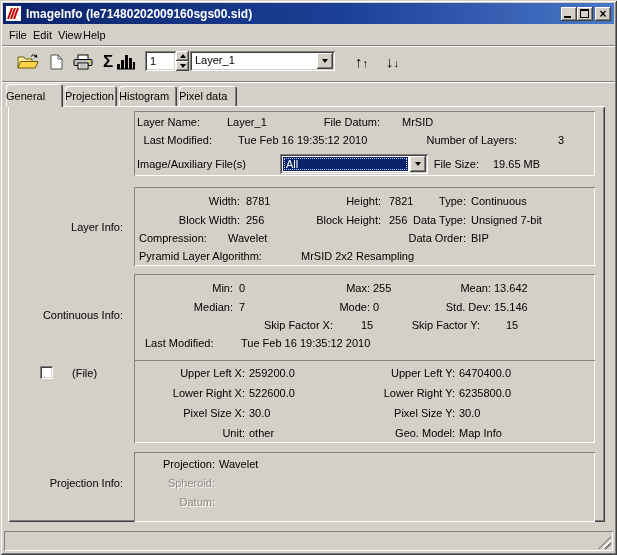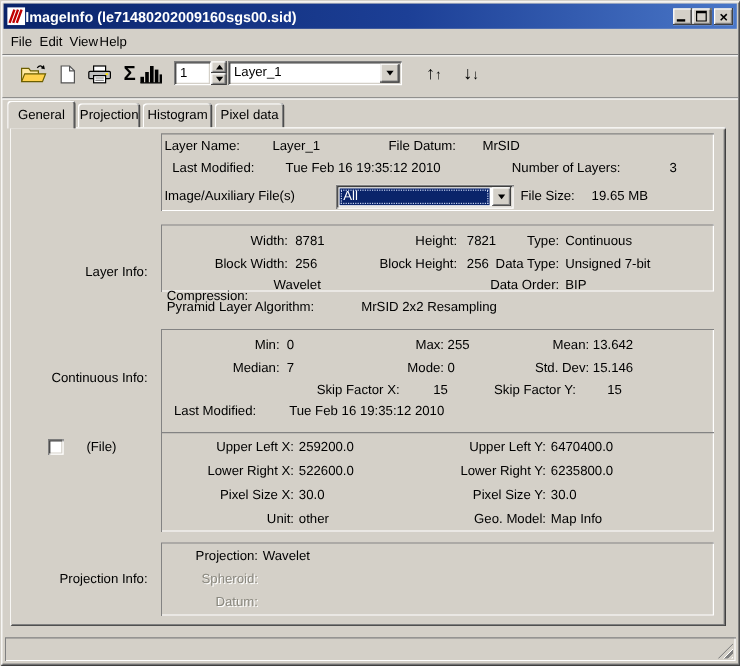--- a/index.html
+++ b/index.html
@@ -8,21 +8,21 @@
 
   .window{position:relative;width:617px;height:555px;background:#d4d0c8;
     box-shadow:inset 1px 1px 0 #d4d0c8,inset -1px -1px 0 #404040,
                inset 2px 2px 0 #fff,inset -2px -2px 0 #808080;}
 
   
   .titlebar{position:absolute;left:3px;top:3px;width:611px;height:21px;
     background:linear-gradient(90deg,#0a246a 0%,#1c3f96 55%,#4a77c8 100%);
     display:flex;align-items:center;}
   .apic{width:15px;height:15px;margin-left:3px;flex:none;display:block}
-  .ttext{color:#fff;font-weight:bold;margin-left:0;white-space:nowrap;font-size:12px}
+  .ttext{color:#fff;font-weight:bold;margin-left:5px;white-space:nowrap;font-size:12px}
   .tbns{margin-left:auto;margin-right:3px;display:flex}
   .wbtn{width:16px;height:14px;background:#d4d0c8;position:relative;
     box-shadow:inset -1px -1px 0 #404040,inset 1px 1px 0 #fff,
                inset -2px -2px 0 #808080,inset 2px 2px 0 #d4d0c8;}
   .wbtn.close{margin-left:2px}
   .g-min{position:absolute;left:3px;bottom:3px;width:7px;height:2px;background:#000}
   .g-max{position:absolute;left:3px;top:2px;width:9px;height:9px;border:1px solid #000;border-top-width:2px}
   .g-x{position:absolute;inset:0;display:flex;align-items:center;justify-content:center;font-weight:bold;font-size:12px;line-height:1}
 
   
@@ -43,21 +43,21 @@
   .tri-d{width:0;height:0;border-left:3px solid transparent;border-right:3px solid transparent;border-top:4px solid #000}
   .combo{position:absolute;background:#fff;
     box-shadow:inset 1px 1px 0 #808080,inset -1px -1px 0 #fff,inset 2px 2px 0 #404040,inset -2px -2px 0 #d4d0c8}
   .ctext{position:absolute;left:5px;top:3px;white-space:nowrap}
   .cbtn{position:absolute;right:2px;top:2px;bottom:2px;width:16px;display:flex;align-items:center;justify-content:center}
   .arrico{position:absolute;top:51px;height:20px;font-weight:bold;white-space:nowrap}
   .abig{font-size:15px;line-height:19px}
   .asmall{font-size:11px;line-height:24px}
 
   
-  .tab{position:absolute;background:#d4d0c8;display:flex;align-items:center;justify-content:center;
+  .tab{position:absolute;background:#d4d0c8;display:flex;align-items:center;justify-content:flex-start;
     border-radius:3px 3px 0 0;z-index:3;
     box-shadow:inset 1px 1px 0 #fff,inset -1px 0 0 #404040,inset -2px 0 0 #808080}
   .tab.active{z-index:6}
   .panel{position:absolute;left:8px;top:106px;width:597px;height:416px;background:#d4d0c8;z-index:2;
     box-shadow:inset 1px 1px 0 #fff,inset -1px -1px 0 #404040,inset 2px 2px 0 #d4d0c8,inset -2px -2px 0 #808080}
 
   
   .gbox{position:absolute;left:134px;width:461px;background:#d4d0c8;z-index:4;
     box-shadow:inset 1px 1px 0 #838383,inset -1px -1px 0 #fff}
   .slabel{position:absolute;left:5px;width:118px;text-align:right;z-index:4;white-space:nowrap}
@@ -200,34 +200,34 @@
     <div class="combo" style="left:146px;top:43px;width:148px;height:20px">
       <span class="chl">All</span>
       <span class="cbtn raised">
           <span class="tri-d"></span>
         </span>
     </div>
     <span class="l" style="right:116px;top:47px">File Size:</span>
     <span class="v" style="left:359px;top:47px">19.65 MB</span>
   </div>
 
-  <div class="gbox" style="top:187px;height:56px">
+  <div class="gbox" style="top:187px;height:79px">
     <span class="l" style="right:355px;top:8px">Width:</span>
     <span class="v" style="left:112px;top:8px">8781</span>
     <span class="l" style="right:214px;top:8px">Height:</span>
     <span class="v" style="left:255px;top:8px">7821</span>
     <span class="l" style="right:129px;top:8px">Type:</span>
     <span class="v" style="left:337px;top:8px">Continuous</span>
     <span class="l" style="right:355px;top:27px">Block Width:</span>
     <span class="v" style="left:112px;top:27px">256</span>
     <span class="l" style="right:214px;top:27px">Block Height:</span>
     <span class="v" style="left:255px;top:27px">256</span>
     <span class="l" style="right:129px;top:27px">Data Type:</span>
     <span class="v" style="left:337px;top:27px">Unsigned 7-bit</span>
-    <span class="l" style="left:5px;top:54px">Compression:</span>
+    <span class="l" style="left:5px;top:45px">Compression:</span>
     <span class="v" style="left:94px;top:45px">Wavelet</span>
     <span class="l" style="right:129px;top:45px">Data Order:</span>
     <span class="v" style="left:337px;top:45px">BIP</span>
     <span class="l" style="left:5px;top:63px">Pyramid Layer Algorithm:</span>
     <span class="v" style="left:167px;top:63px">MrSID 2x2 Resampling</span>
   </div>
 
   <div class="gbox" style="top:274px;height:98px">
     <span class="l" style="right:362px;top:8px">Min:</span>
     <span class="v" style="left:105px;top:8px">0</span>
@@ -261,21 +261,21 @@
     <span class="l" style="right:350px;top:47px">Pixel Size X:</span>
     <span class="v" style="left:115px;top:47px">30.0</span>
     <span class="l" style="right:140px;top:47px">Pixel Size Y:</span>
     <span class="v" style="left:325px;top:47px">30.0</span>
     <span class="l" style="right:350px;top:67px">Unit:</span>
     <span class="v" style="left:115px;top:67px">other</span>
     <span class="l" style="right:140px;top:67px">Geo. Model:</span>
     <span class="v" style="left:325px;top:67px">Map Info</span>
   </div>
 
-  <div class="gbox" style="top:452px;height:61px">
+  <div class="gbox" style="top:452px;height:70px">
     <span class="l" style="right:380px;top:6px">Projection:</span>
     <span class="v" style="left:85px;top:6px">Wavelet</span>
     <span class="l dis" style="right:380px;top:25px">Spheroid:</span>
     <span class="l dis" style="right:380px;top:44px">Datum:</span>
   </div>
 
   <div class="statusbar">
     <span class="grip"></span>
   </div>
 

